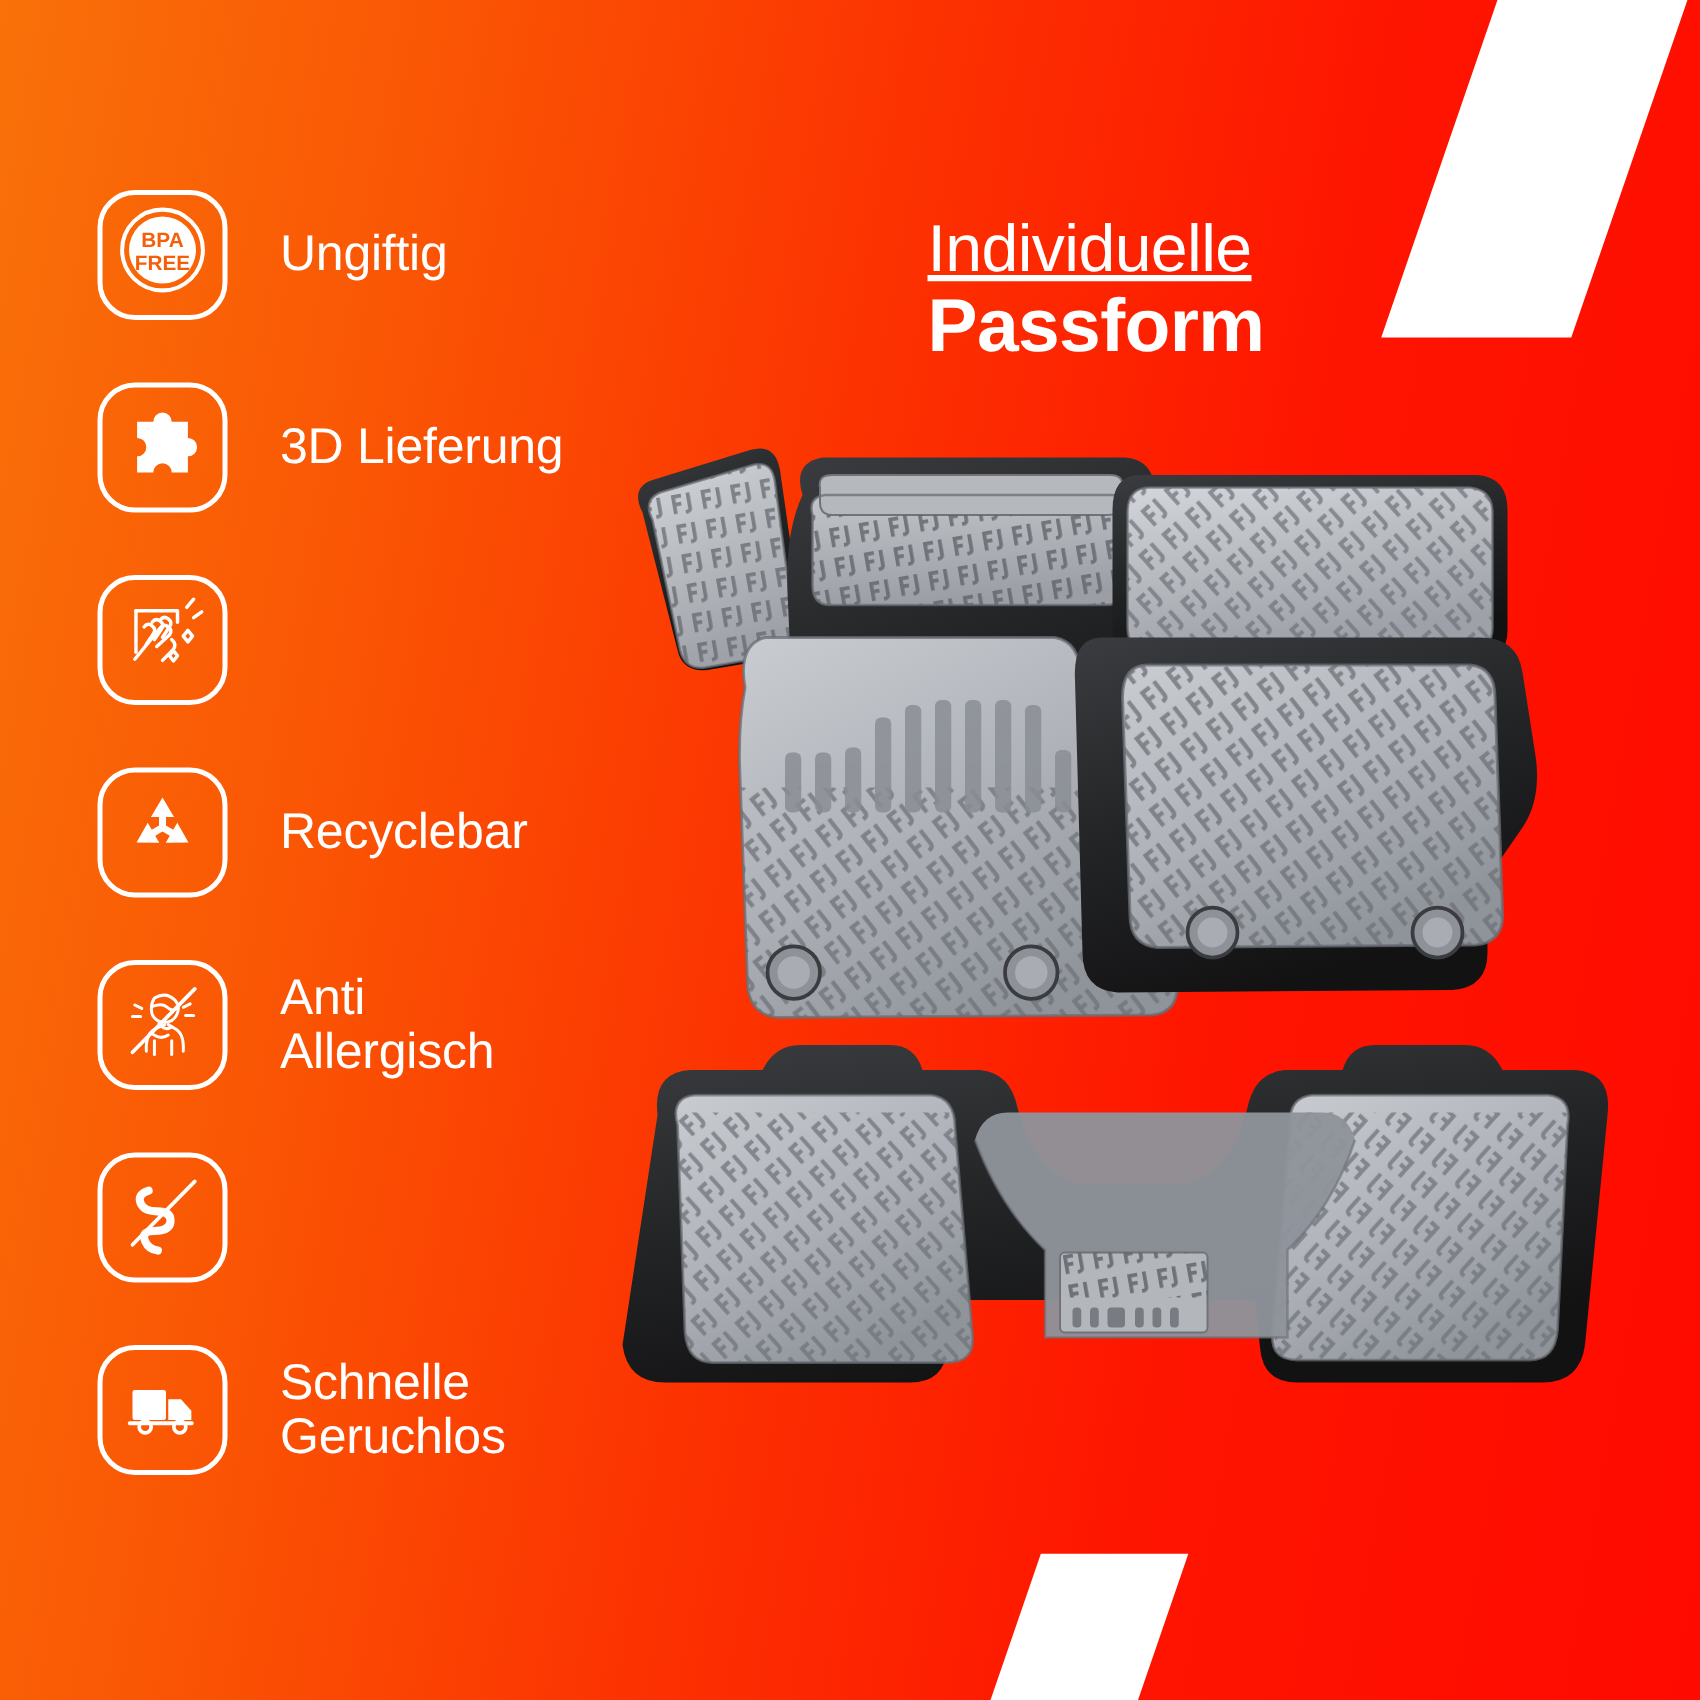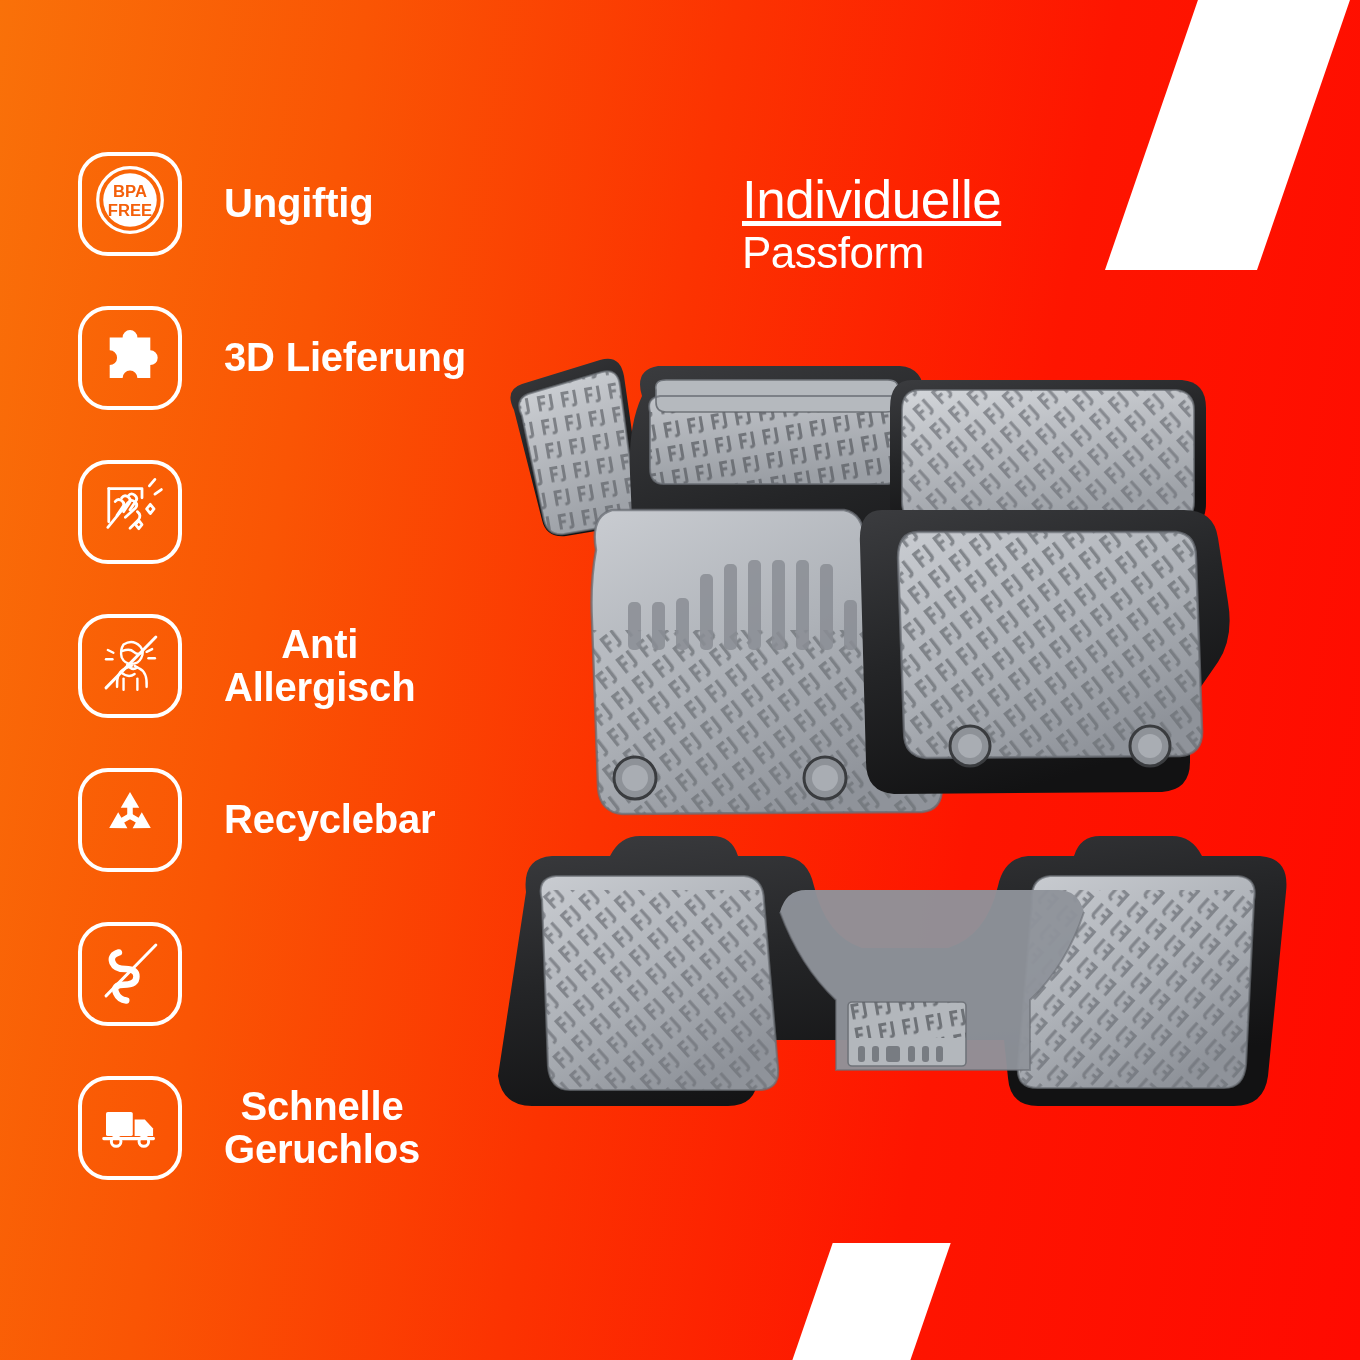--- a/index.html
+++ b/index.html
@@ -39,37 +39,36 @@
     border:4px solid #FFFFFF;border-radius:30px;
     box-sizing:border-box;
     display:flex;align-items:flex-end;justify-content:center;
     position:relative;
   }
   .icon-box svg{display:block;}
   .feature-label{
     margin-left:42px;
     color:#FFFFFF;
     font-size:40px;
-    font-weight:bold;
+    font-weight:normal;
     line-height:1.08;
     letter-spacing:-0.2px;
     white-space:pre-line;
-    text-align:center;
   }
 
   
   .headline{
     position:absolute;left:742px;top:172px;
     color:#FFFFFF;text-align:left;
   }
   .headline .line1{
     font-size:53px;font-weight:300;line-height:1.07;letter-spacing:-0.5px;text-decoration:underline;
   }
   .headline .line2{
-    font-size:44px;font-weight:normal;line-height:1.07;letter-spacing:-0.5px;
+    font-size:60px;font-weight:bold;line-height:1.07;letter-spacing:-0.5px;
   }
 
   
   .product{position:absolute;left:470px;top:340px;width:830px;height:830px;}
   .product svg{display:block;width:100%;height:100%;}
 </style>
 </head>
 <body>
 
 <div class="stage">
@@ -132,20 +131,40 @@
             <path d="M70 53 l4 -5 l4 5 l-4 5 z"></path>
             <path d="M58 70 l3.5 -4.5 l3.5 4.5 l-3.5 4.5 z"></path>
           </g>
         </svg>
       </div>
     </div>
 
     <div class="feature">
       <div class="icon-box">
         <svg viewBox="0 0 104 104" width="104" height="104">
+          <g fill="#FFFFFF">
+
+            <path d="M52 26 L62 43 L55 43 L55 52 L49 52 L49 43 L42 43 Z" transform="rotate(0 52 52)"></path>
+
+            <path d="M52 26 L62 43 L55 43 L55 52 L49 52 L49 43 L42 43 Z" transform="rotate(120 52 52)"></path>
+
+            <path d="M52 26 L62 43 L55 43 L55 52 L49 52 L49 43 L42 43 Z" transform="rotate(240 52 52)"></path>
+            <path d="M52 58 m-7 0 a7 7 0 1 0 14 0 a7 7 0 1 0 -14 0" fill="none"></path>
+          </g>
+          <g fill="#FFFFFF">
+            <path d="M44 58 L52 72 L60 58 Z" opacity="0"></path>
+          </g>
+        </svg>
+      </div>
+      <div class="feature-label">Recyclebar</div>
+    </div>
+
+    <div class="feature">
+      <div class="icon-box">
+        <svg viewBox="0 0 104 104" width="104" height="104">
           <g fill="none" stroke="#FFFFFF" stroke-width="2.6" stroke-linecap="round" stroke-linejoin="round">
 
             <path d="M45 33 q10 -6 18 2 q5 6 1 13 q-3 6 -10 6 q-8 0 -11 -7 q-2 -8 2 -14 z"></path>
 
             <path d="M44 40 q8 -3 12 1 q4 4 9 1"></path>
 
             <path d="M38 79 q-1 -16 9 -20 l7 -3"></path>
             <path d="M70 79 q1 -16 -8 -20 l-5 -3"></path>
 
             <path d="M42 63 q8 7 15 2"></path>
@@ -157,40 +176,20 @@
             <path d="M72 48 l7 0"></path>
 
             <path d="M45 70 v12"></path>
             <path d="M60 70 v12"></path>
           </g>
           <line x1="26" y1="80" x2="80" y2="25" stroke="#FFFFFF" stroke-width="3.2" stroke-linecap="round"></line>
         </svg>
       </div>
       <div class="feature-label">Anti
 Allergisch</div>
-    </div>
-
-    <div class="feature">
-      <div class="icon-box">
-        <svg viewBox="0 0 104 104" width="104" height="104">
-          <g fill="#FFFFFF">
-
-            <path d="M52 26 L62 43 L55 43 L55 52 L49 52 L49 43 L42 43 Z" transform="rotate(0 52 52)"></path>
-
-            <path d="M52 26 L62 43 L55 43 L55 52 L49 52 L49 43 L42 43 Z" transform="rotate(120 52 52)"></path>
-
-            <path d="M52 26 L62 43 L55 43 L55 52 L49 52 L49 43 L42 43 Z" transform="rotate(240 52 52)"></path>
-            <path d="M52 58 m-7 0 a7 7 0 1 0 14 0 a7 7 0 1 0 -14 0" fill="none"></path>
-          </g>
-          <g fill="#FFFFFF">
-            <path d="M44 58 L52 72 L60 58 Z" opacity="0"></path>
-          </g>
-        </svg>
-      </div>
-      <div class="feature-label">Recyclebar</div>
     </div>
 
     <div class="feature">
       <div class="icon-box">
         <svg viewBox="0 0 104 104" width="104" height="104">
           <path fill="none" stroke="#FFFFFF" stroke-width="7" stroke-linecap="round" d="
             M40 33
             q-10 3 -7 11
             q3 7 14 7
             q12 0 12 8

